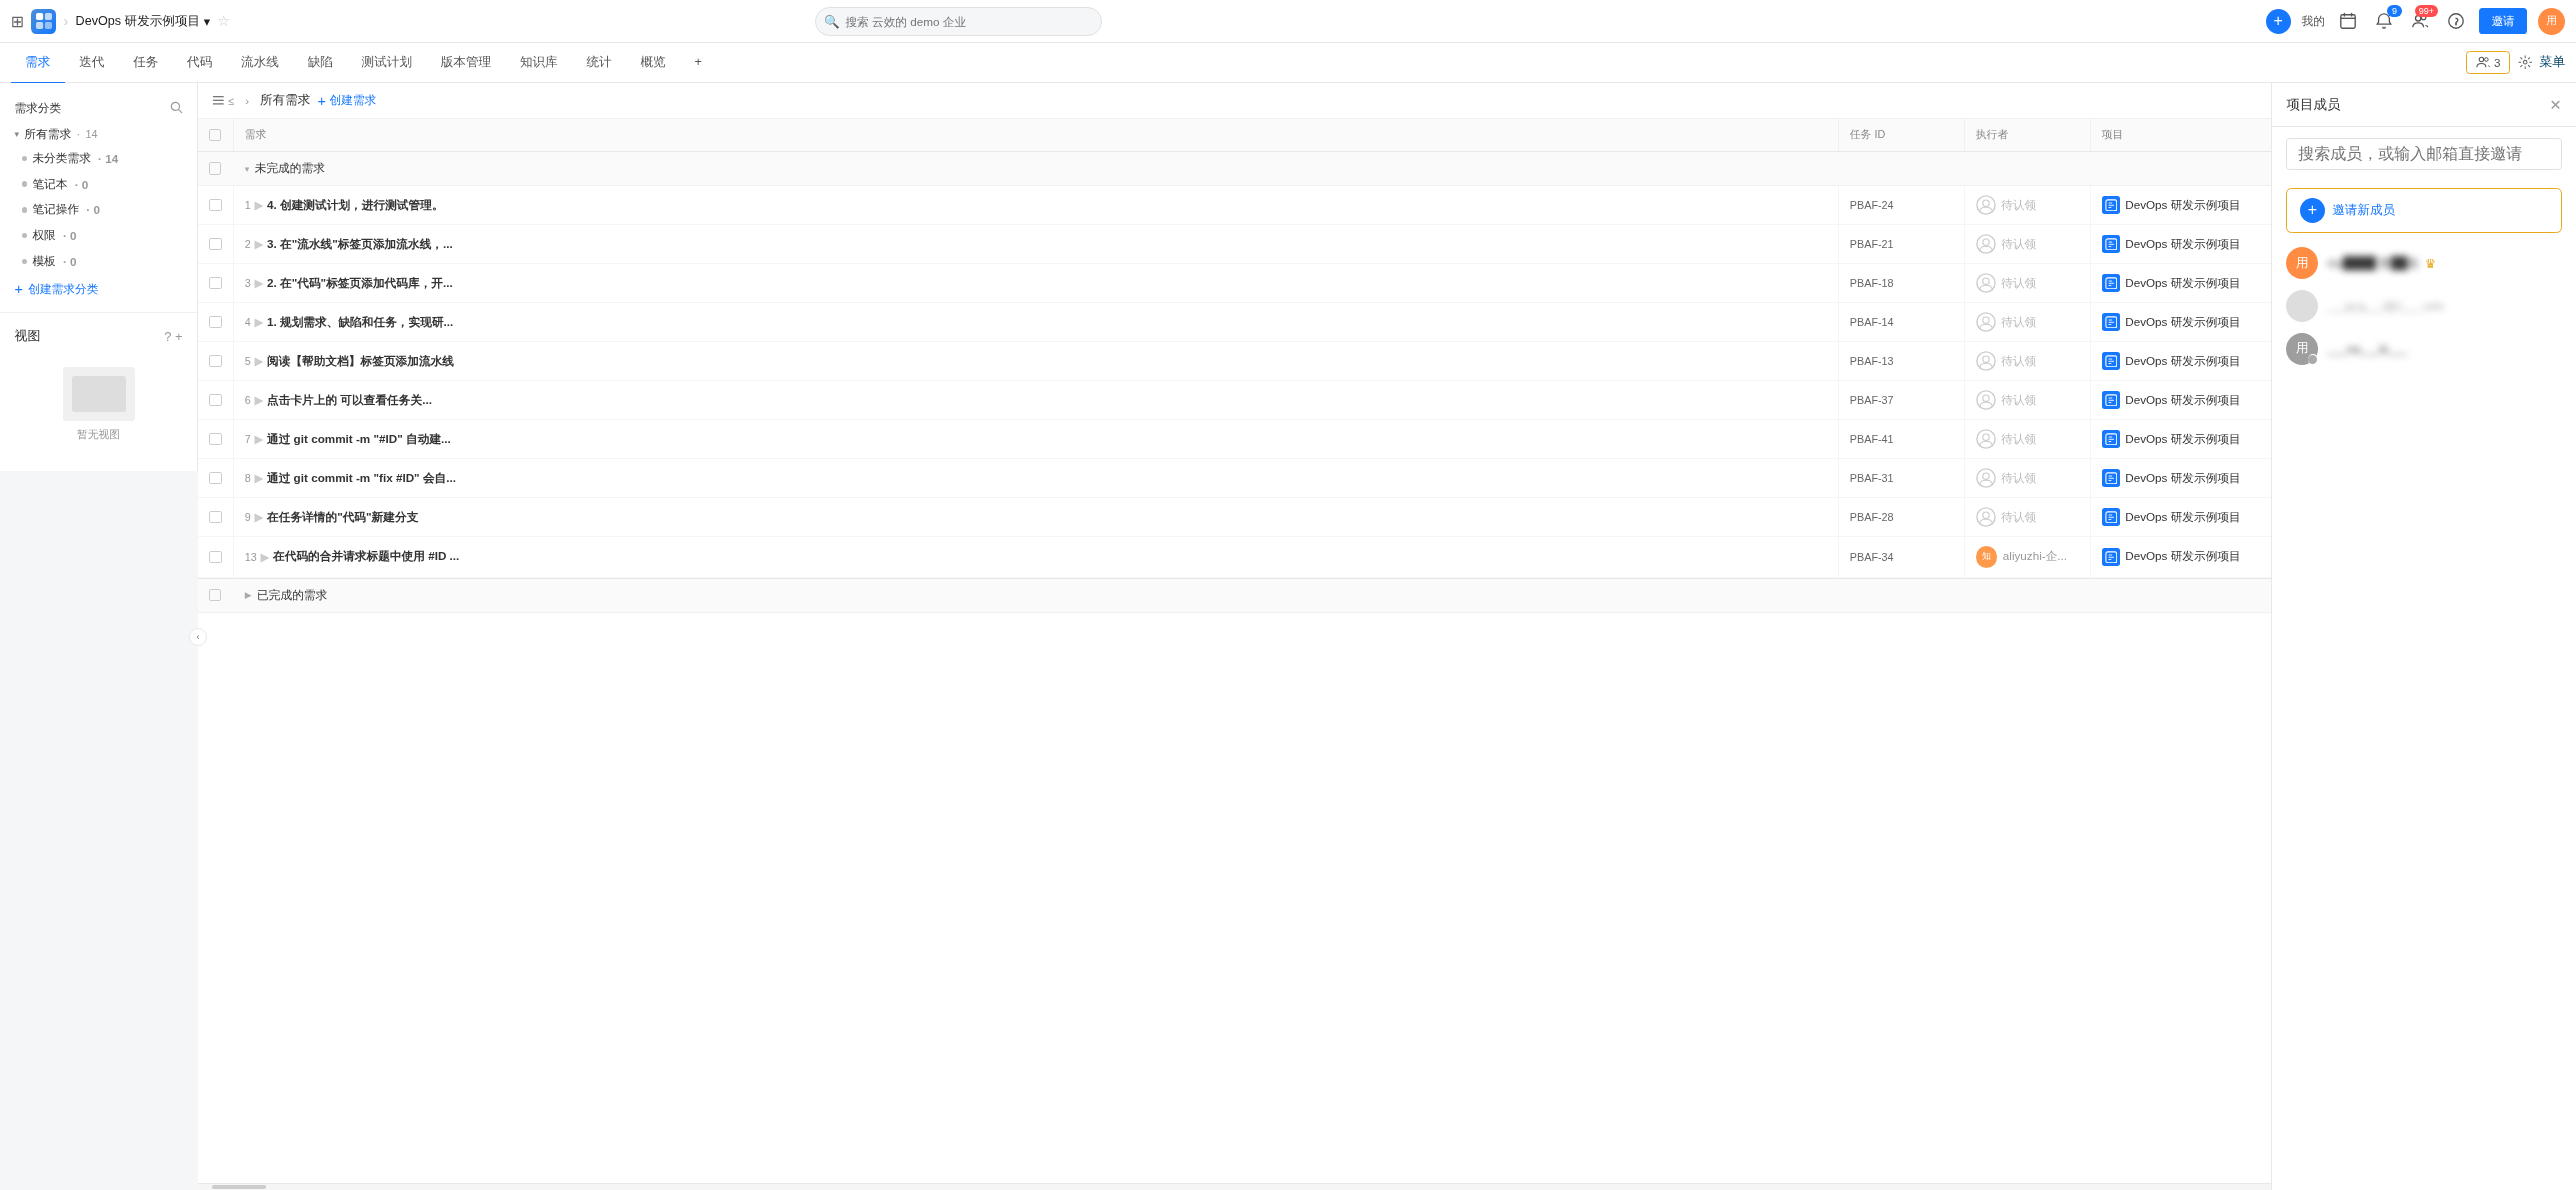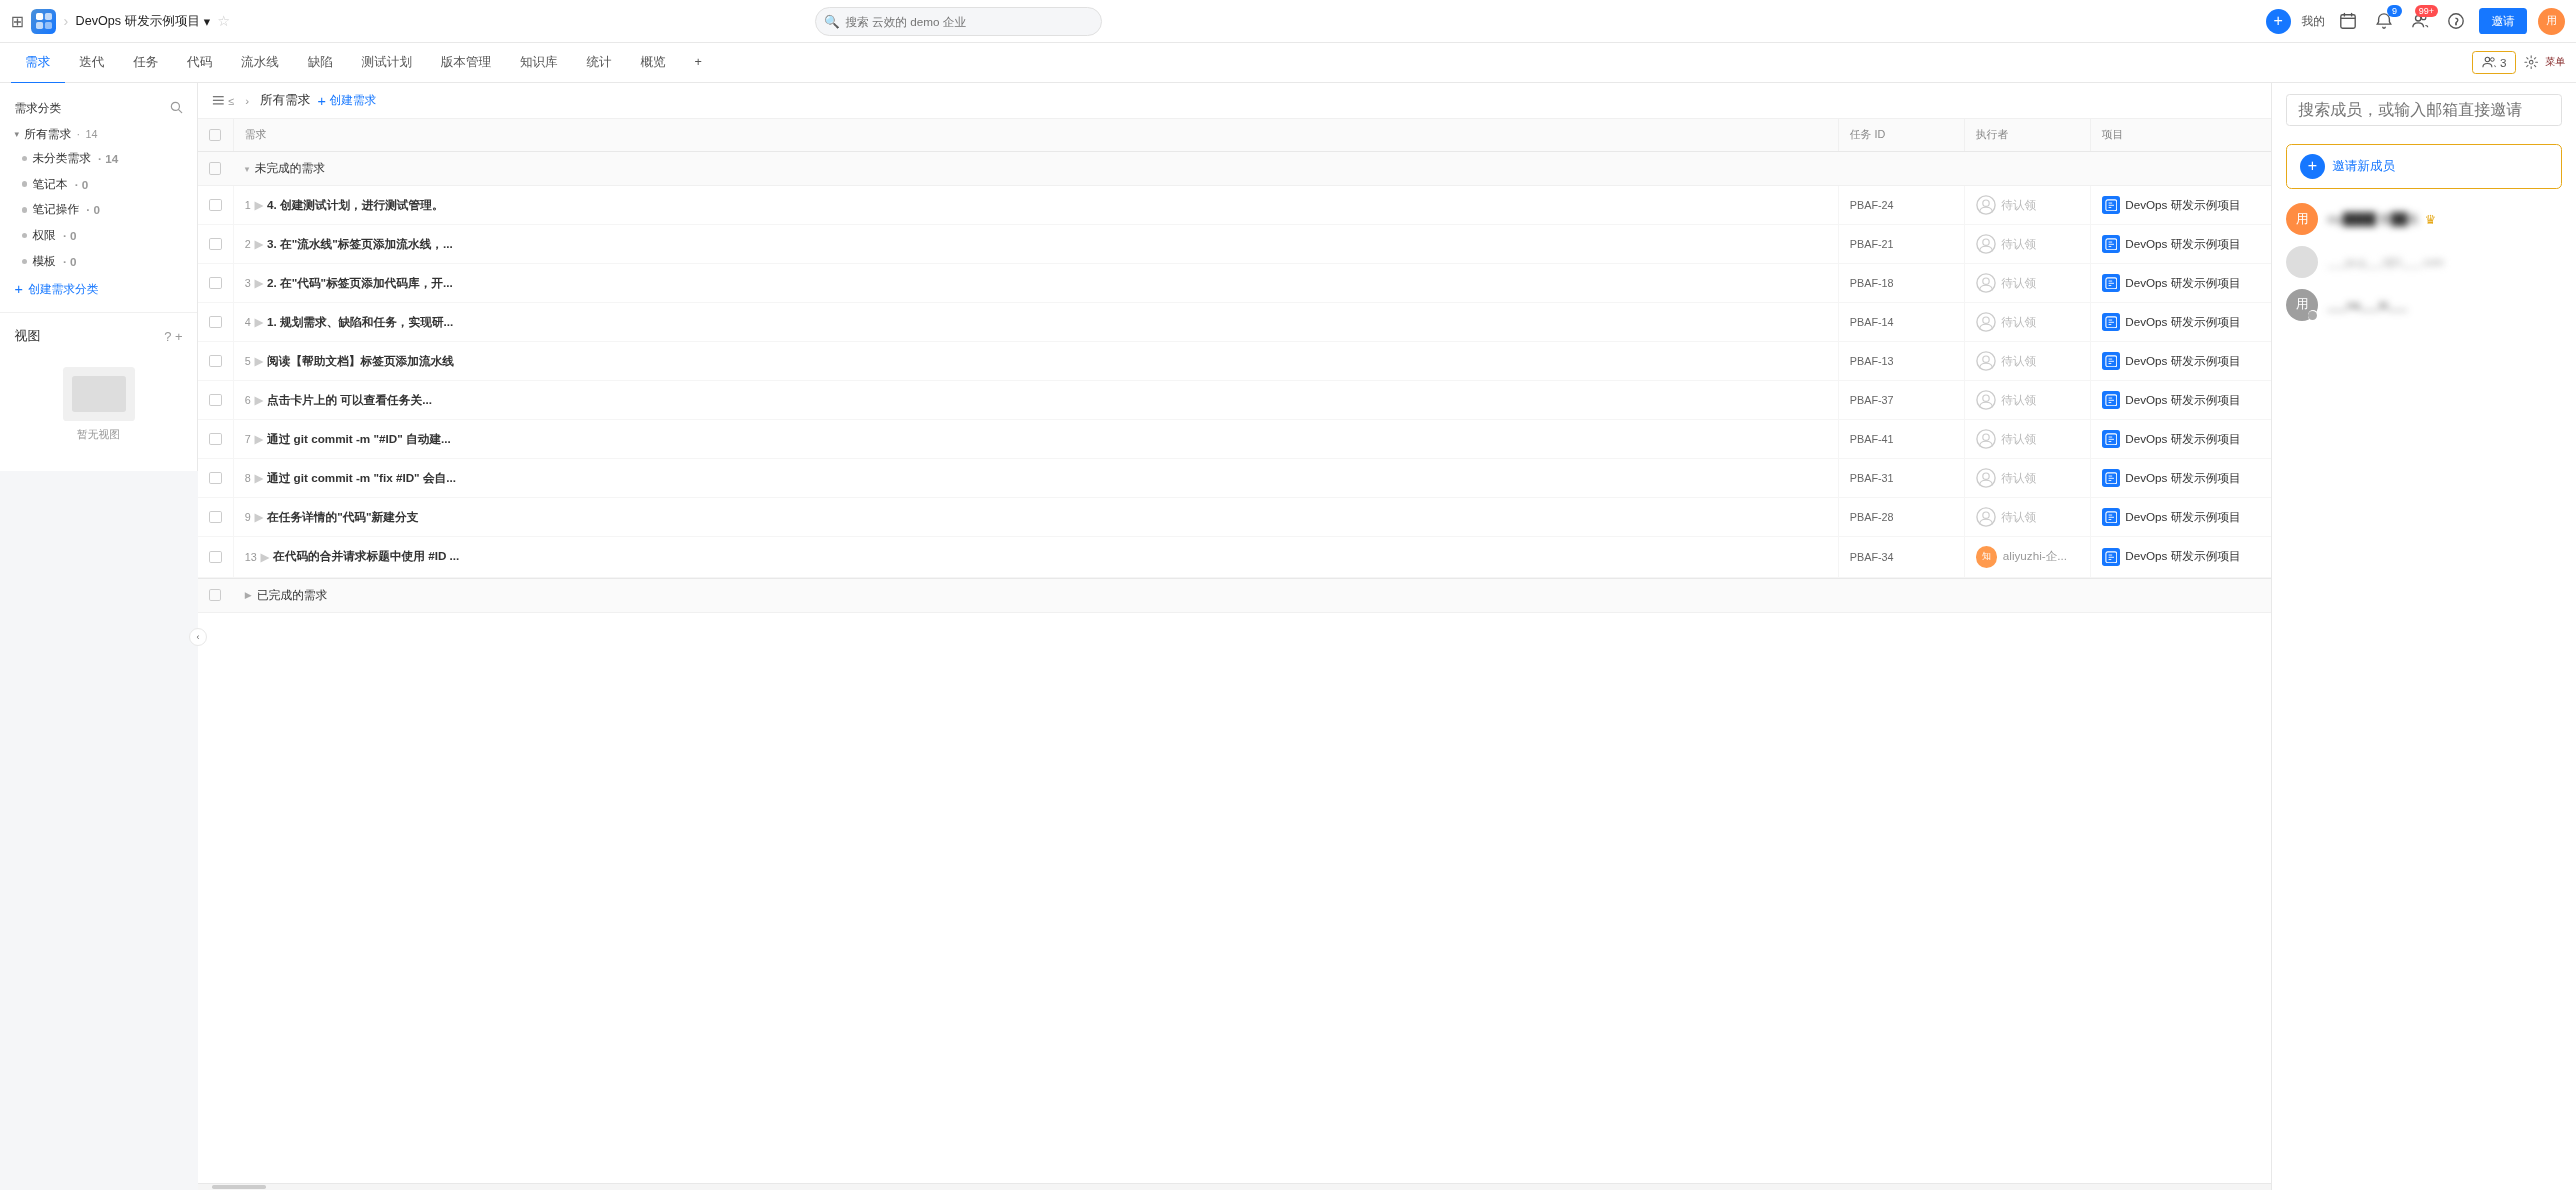--- a/index.html
+++ b/index.html
@@ -23,21 +23,21 @@
     .topbar-avatar { width: 27px; height: 27px; border-radius: 50%; background: #ff8c42; display: flex; align-items: center; justify-content: center; color: #fff; font-size: 10.8px; cursor: pointer; }
     .invite-btn { background: #1677ff; color: #fff; border: none; border-radius: 3.6px; padding: 5.4px 12.6px; font-size: 11.7px; cursor: pointer; }
 
     
     .navtabs { display: flex; align-items: center; background: #fff; height: 40px; padding: 0 10.8px; border-bottom: 0.9px solid #e8e8e8; gap: 0; }
     .navtabs-item { padding: 0 14.4px; height: 40px; display: flex; align-items: center; font-size: 12.6px; color: #555; cursor: pointer; border-bottom: 1.8px solid transparent; white-space: nowrap; }
     .navtabs-item.active { color: #1677ff; border-bottom: 1.8px solid #1677ff; font-weight: 500; }
     .navtabs-right { margin-left: auto; display: flex; align-items: center; gap: 7.2px; }
     .members-btn { display: flex; align-items: center; gap: 3.6px; padding: 3.6px 9px; border: 1.8px solid #e6a817; border-radius: 3.6px; color: #555; font-size: 11.7px; cursor: pointer; background: #fff; }
     .settings-btn { color: #555; cursor: pointer; font-size: 12.6px; display: flex; align-items: center; gap: 3.6px; }
-    .menu-btn { color: #7f1d1d; cursor: pointer; font-size: 10px; }
+    .menu-btn { color: #0c4a6e; cursor: pointer; font-size: 13px; }
 
     
     .main-layout { display: flex; height: calc(100vh - 83px); overflow: hidden; }
 
     
     .sidebar { width: 198px; background: #fff; border-right: 0.9px solid #e8e8e8; display: flex; flex-direction: column; overflow-y: auto; padding: 14.4px 0; flex-shrink: 0; }
     .sidebar-section-title { display: flex; align-items: center; justify-content: space-between; padding: 3.6px 14.4px 7.2px; font-size: 11.7px; font-weight: 500; color: #333; }
     .sidebar-search-icon { color: #999; cursor: pointer; }
     .sidebar-item { padding: 5.4px 14.4px 5.4px 21.6px; display: flex; align-items: center; gap: 5.4px; font-size: 11.7px; color: #333; cursor: pointer; border-radius: 0; }
     .sidebar-item .dot { width: 5.4px; height: 5.4px; border-radius: 50%; background: #bbb; flex-shrink: 0; }
@@ -621,20 +621,24 @@
           </div>
         </div>
       </div>
 
       <div class="bottom-scrollbar">
         <div class="scrollbar-thumb"></div>
       </div>
     </div>
 
     <div class="right-panel">
+      <div class="panel-header">
+        <span class="panel-title">项目成员</span>
+        <span class="panel-close">✕</span>
+      </div>
       <div class="panel-search">
         <input type="text" style="width: 100%; height: 32px; border: 0.9px solid rgb(224, 224, 224); border-radius: 3.6px; padding: 0px 10.8px; font-size: 16px; color: rgb(187, 187, 187); outline: none;" placeholder="搜索成员，或输入邮箱直接邀请">
       </div>
       <div class="panel-invite-btn" style="border:1.8px solid #e6a817;">
         <div class="panel-invite-icon">+</div>
         <span class="panel-invite-label">邀请新成员</span>
       </div>
       <div class="panel-members">
 
         <div class="member-row">

